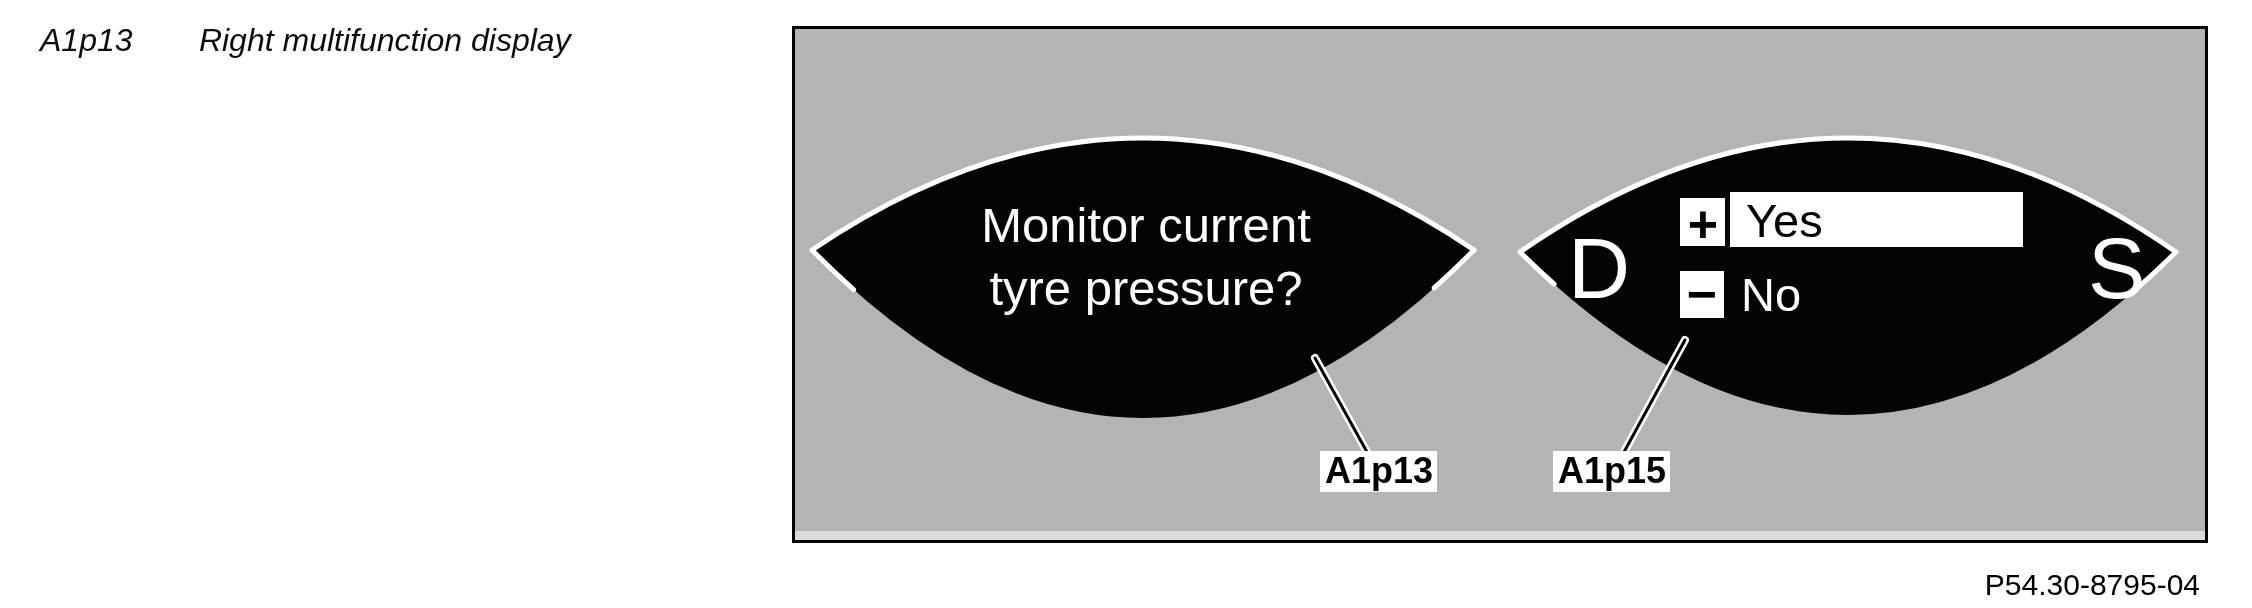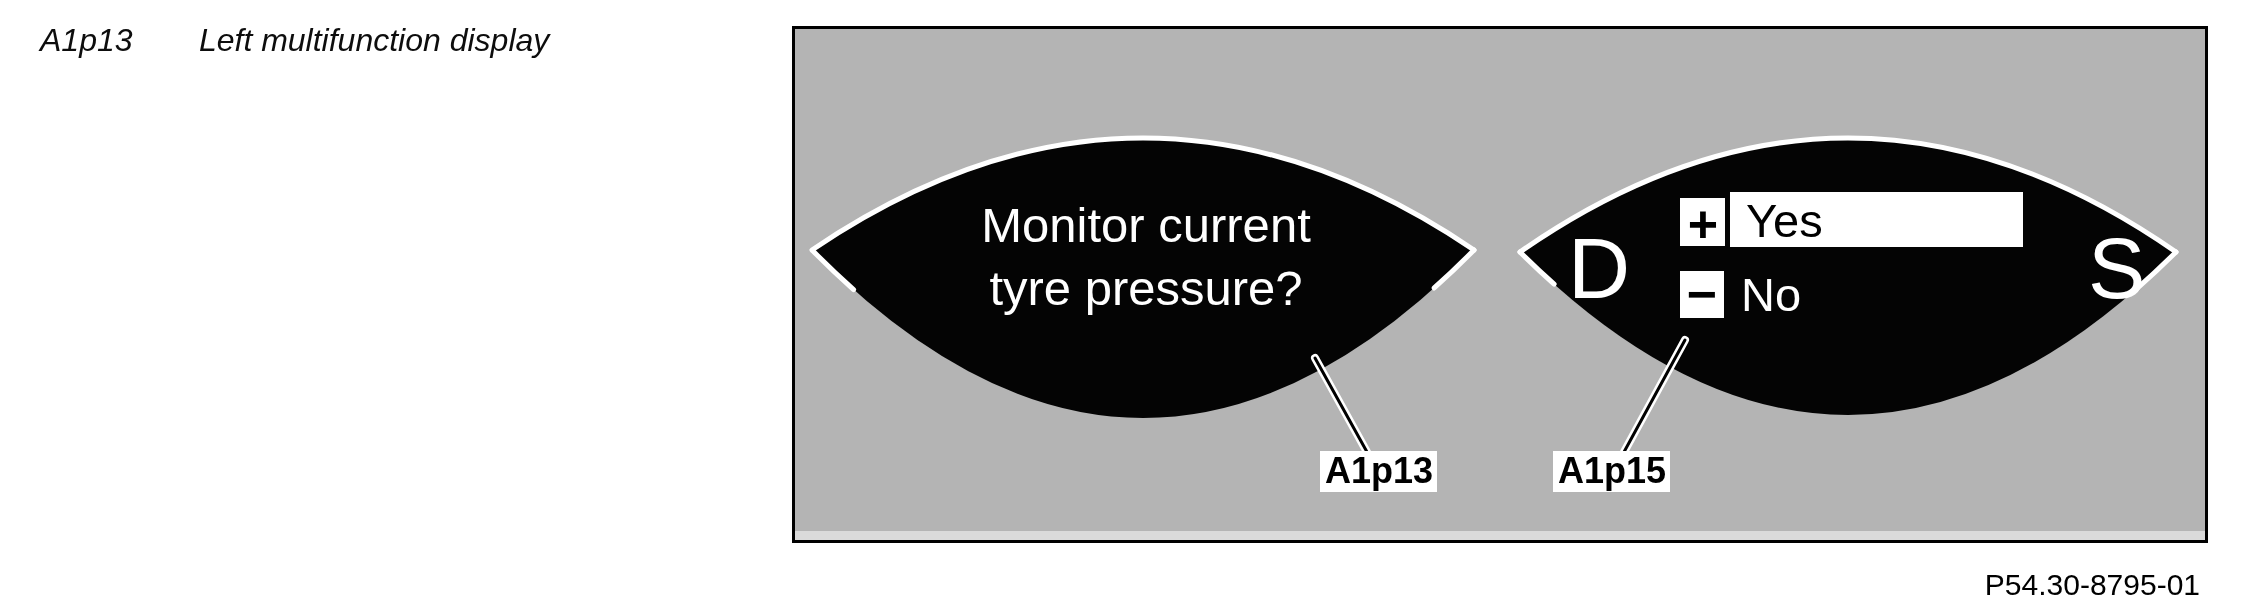--- a/index.html
+++ b/index.html
@@ -47,21 +47,21 @@
               font-family:"Liberation Sans", sans-serif; }
 </style>
 </head>
 <body>
 
 <div class="page">
 
   <div class="legend">
     <div class="legend-row">
       <span class="legend-code">A1p13</span>
-      <span class="legend-desc">Left multifunction display</span>
+      <span class="legend-desc">Right multifunction display</span>
     </div>
   </div>
 
   <div class="panel"></div>
 
   <svg class="overlay" width="2252" height="608" viewBox="0 0 2252 608">
 
     <g>
       <path class="lens" d="M 812 250 Q 1143 26 1474 250 Q 1143 586 812 250 Z"></path>
       <path class="lens-highlight" d="M 812 250 Q 1143 26 1474 250"></path>
@@ -96,14 +96,14 @@
     </g>
 
     <g>
       <line class="leader-casing" x1="1685" y1="340" x2="1624" y2="452"></line>
       <line class="leader-core" x1="1685" y1="340" x2="1624" y2="452"></line>
       <rect class="ref-box" x="1553" y="451" width="117" height="41"></rect>
       <text class="ref-text" x="1612" y="483">A1p15</text>
     </g>
   </svg>
 
-  <div class="figure-number">P54.30-8795-01</div>
+  <div class="figure-number">P54.30-8795-04</div>
 </div>
 
 </body></html>

